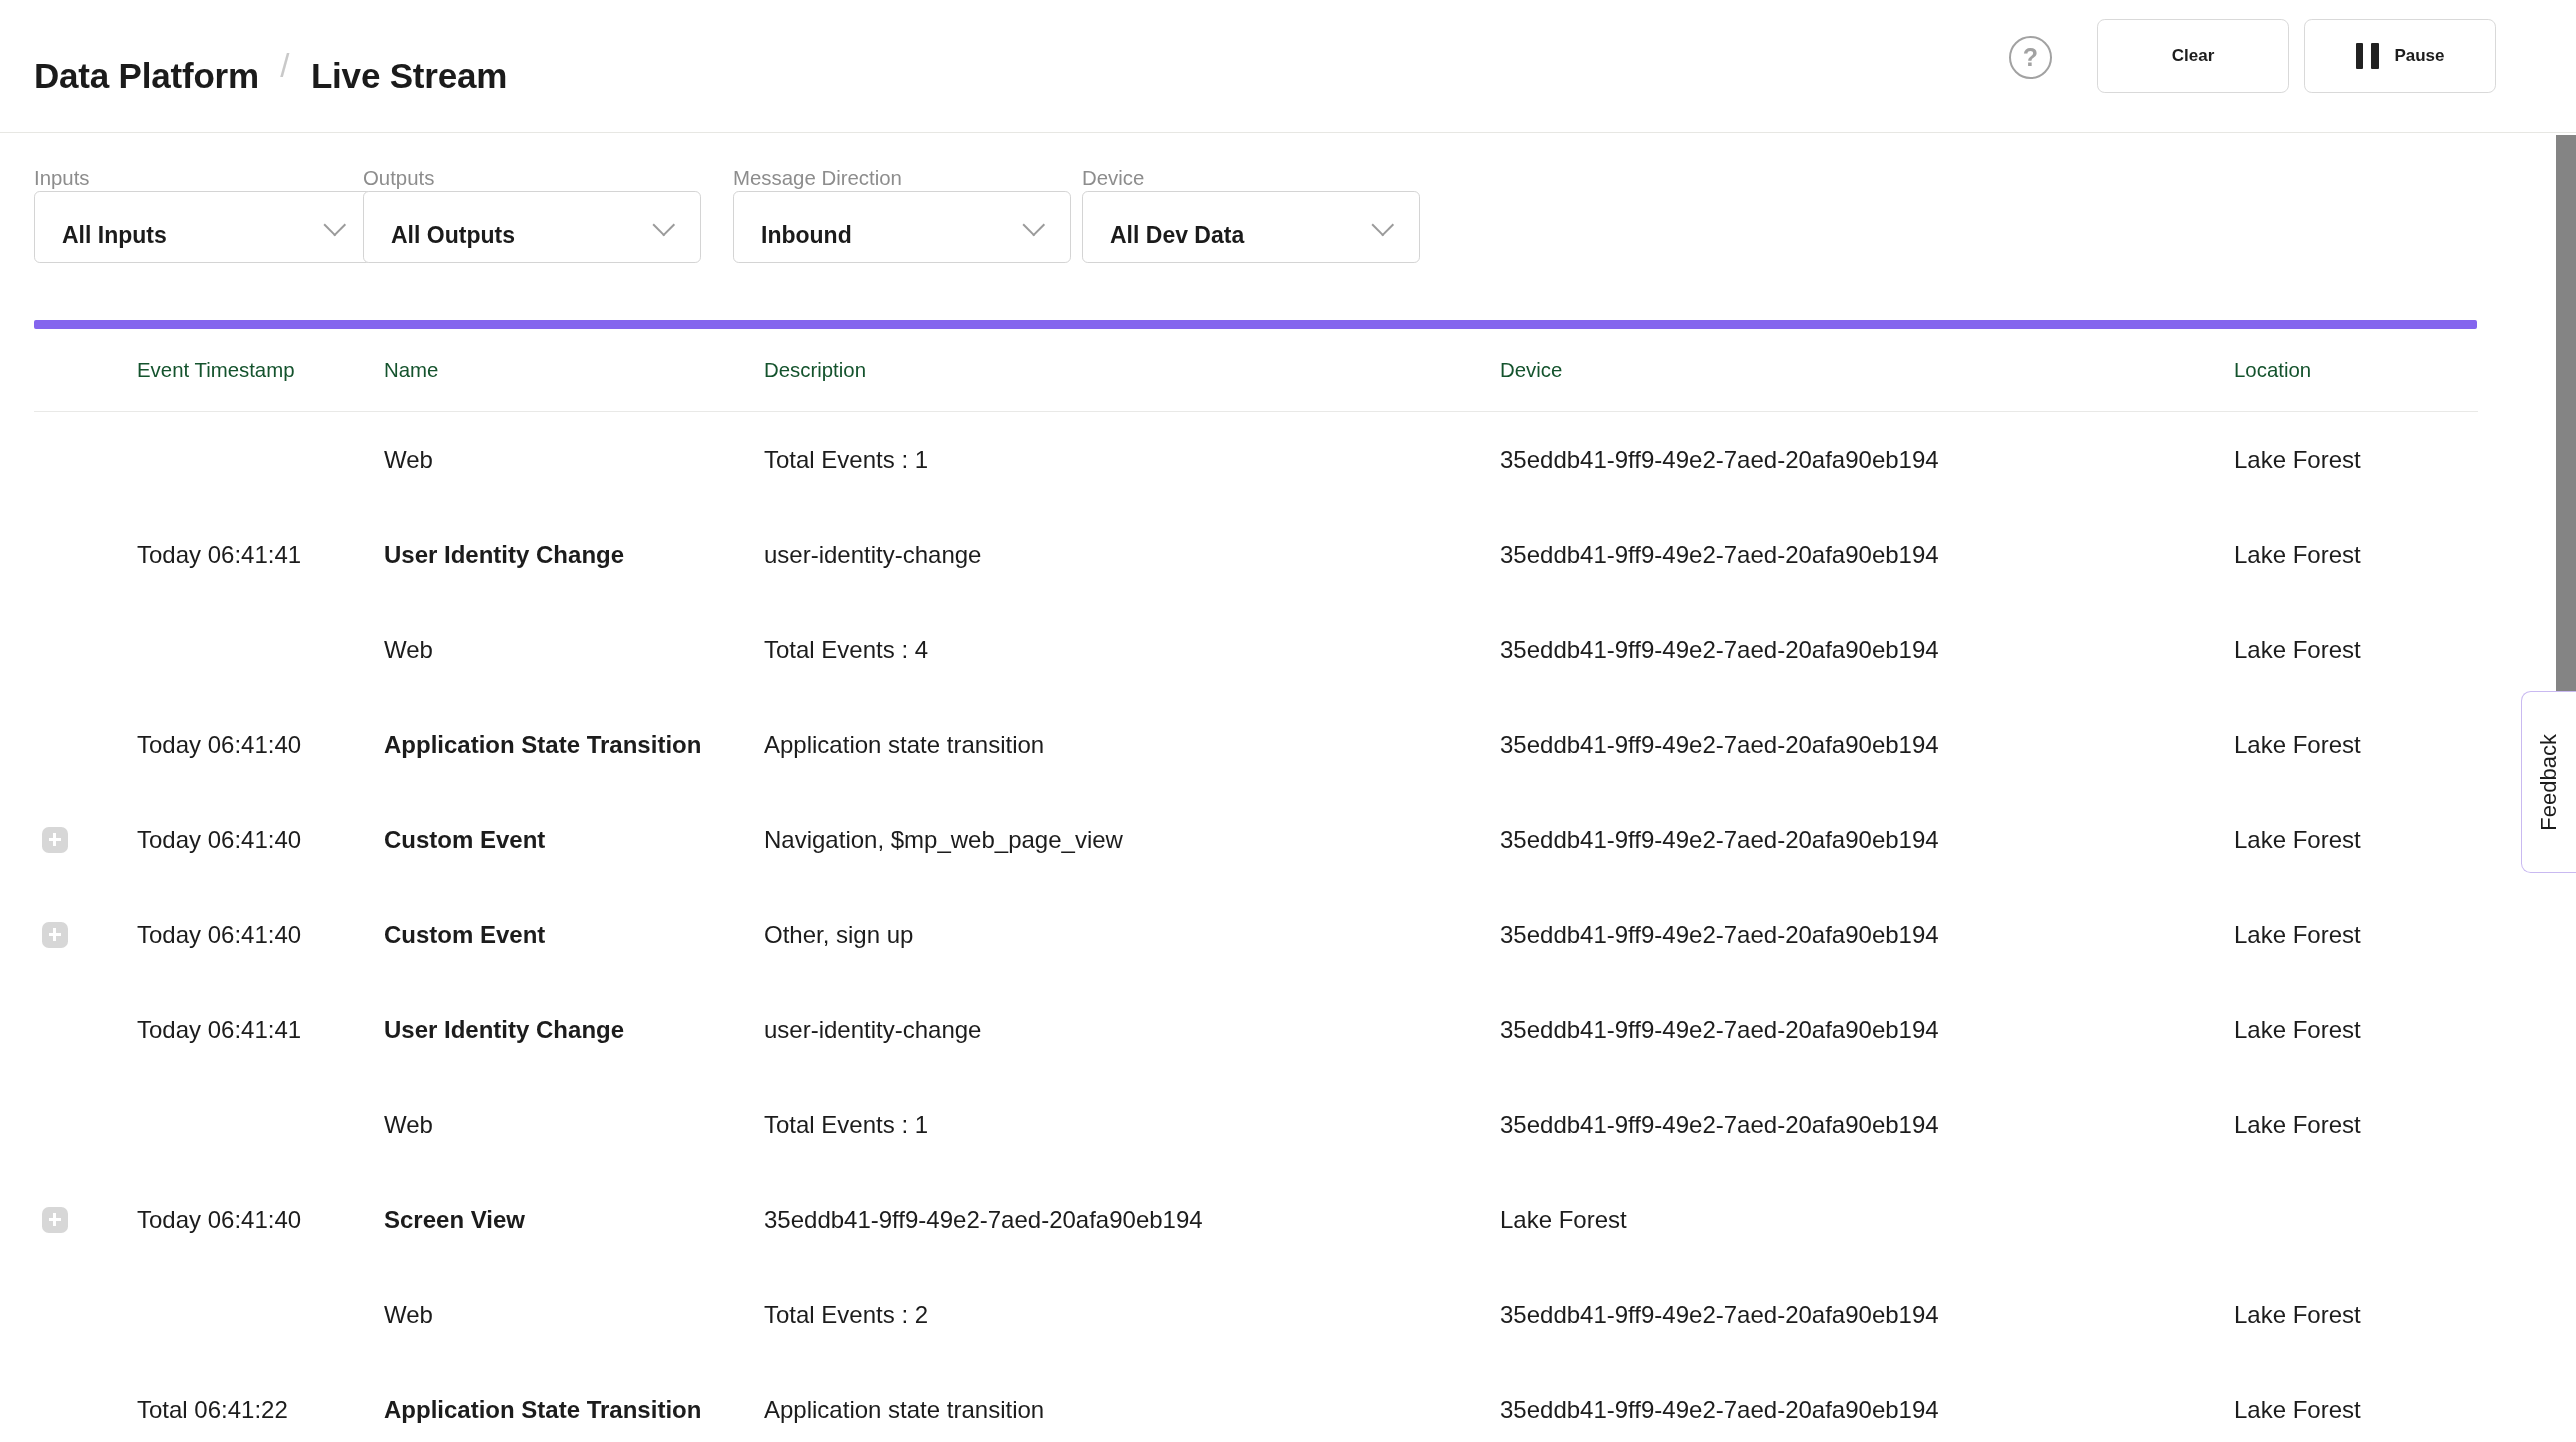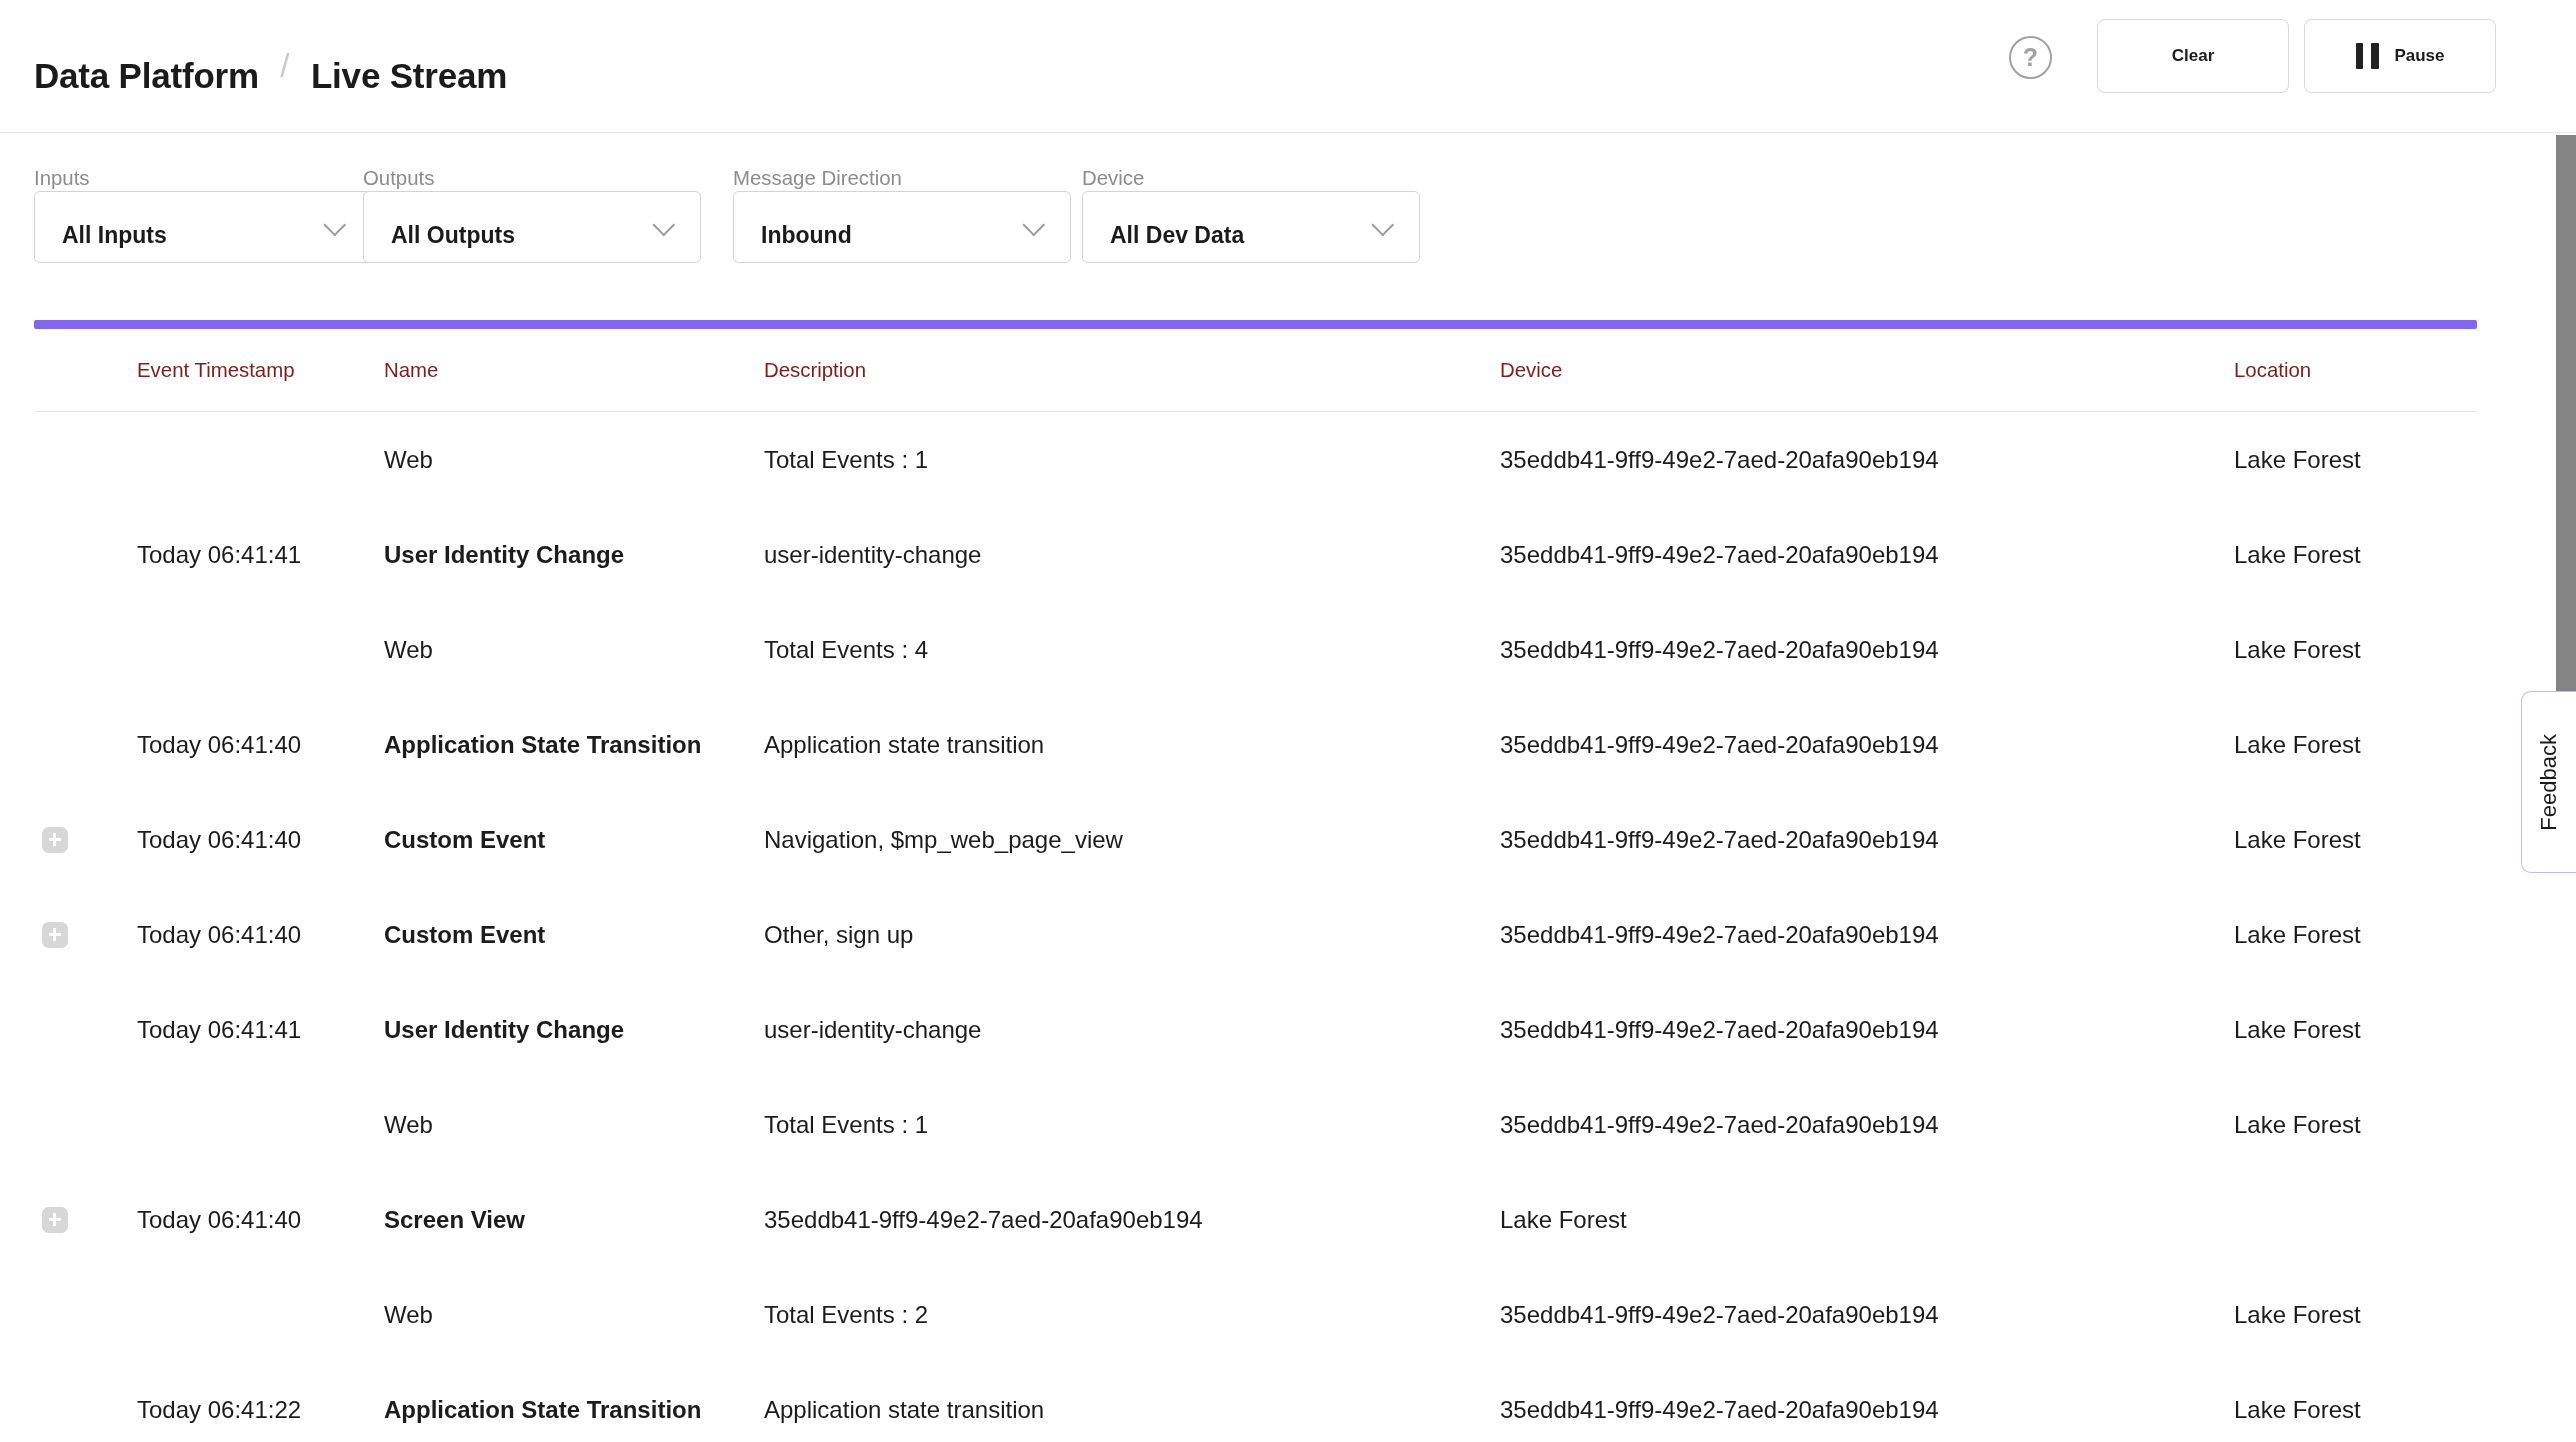--- a/index.html
+++ b/index.html
@@ -43,21 +43,21 @@
 
   
   .progress-bar { position:absolute; left:34px; top:320px; width:2443px; height:8.7px;
                   background:var(--accent,#8465ee); border-radius:1.9px; }
 
   
   .events-table { position:absolute; left:34px; top:329px; width:2444px; }
   .trow, .thead { display:grid; grid-template-columns:103px 247px 380px 736px 734px 246px;
                   align-items:center; }
   .thead { height:83px; border-bottom:1.9px solid #e9e9e7; }
-  .th { font-size:20.4px; color:#7f1d1d; font-weight:400; }
+  .th { font-size:20.4px; color:#14532d; font-weight:400; }
   .trow { height:95px; }
   .cell { font-size:24px; color:#1c1c1c; white-space:nowrap; overflow:hidden; }
   .cell.name.bold { font-weight:700; }
   .icon-cell { padding-left:7.8px; }
   .expand { width:26px; height:26px; border:none; border-radius:6.8px; background:#d7d7d7;
             position:relative; cursor:pointer; display:block; }
   .expand .plus::before, .expand .plus::after { content:""; position:absolute; background:#fff; }
   .expand .plus::before { left:6.8px; top:11.6px; width:12.6px; height:2.9px; }
   .expand .plus::after { left:11.6px; top:6.8px; width:2.9px; height:12.6px; }
 
@@ -266,21 +266,21 @@
     <div class="cell device">35eddb41-9ff9-49e2-7aed-20afa90eb194</div>
     <div class="cell loc">Lake Forest</div>
   </div>
 
   <div class="trow">
     <div class="cell icon-cell">
       <button class="expand" style="visibility: hidden;">
         <span class="plus"></span>
       </button>
     </div>
-    <div class="cell ts">Today 06:41:22</div>
+    <div class="cell ts">Total 06:41:22</div>
     <div class="cell name bold">Application State Transition</div>
     <div class="cell desc">Application state transition</div>
     <div class="cell device">35eddb41-9ff9-49e2-7aed-20afa90eb194</div>
     <div class="cell loc">Lake Forest</div>
   </div>
 </div>
   </section>
 
   <div class="scroll-thumb"></div>
 

